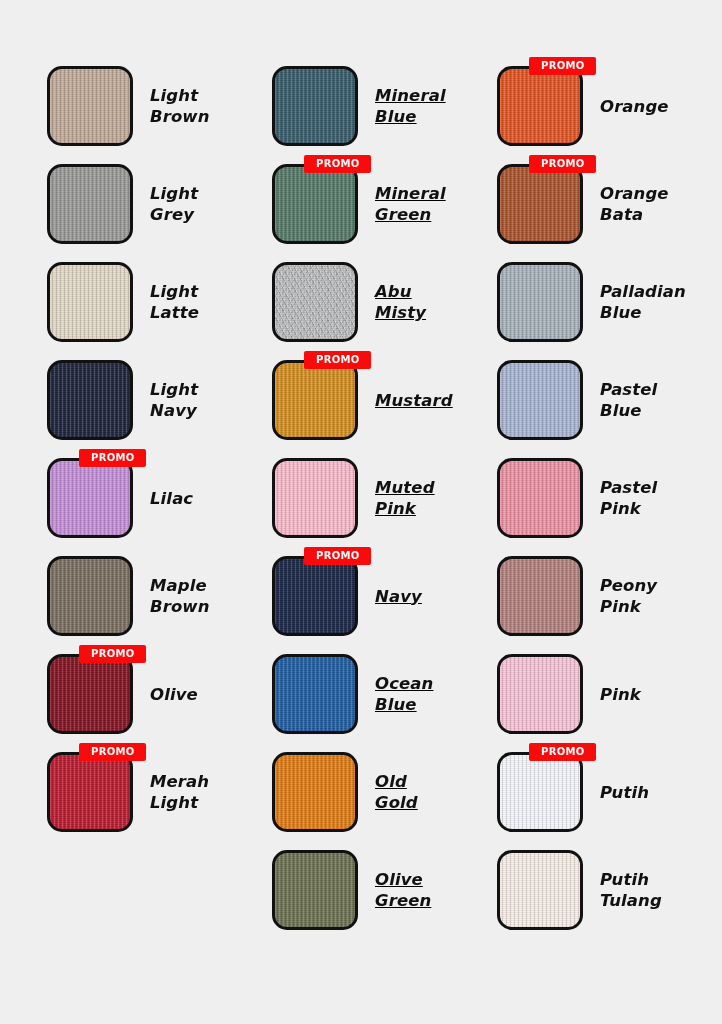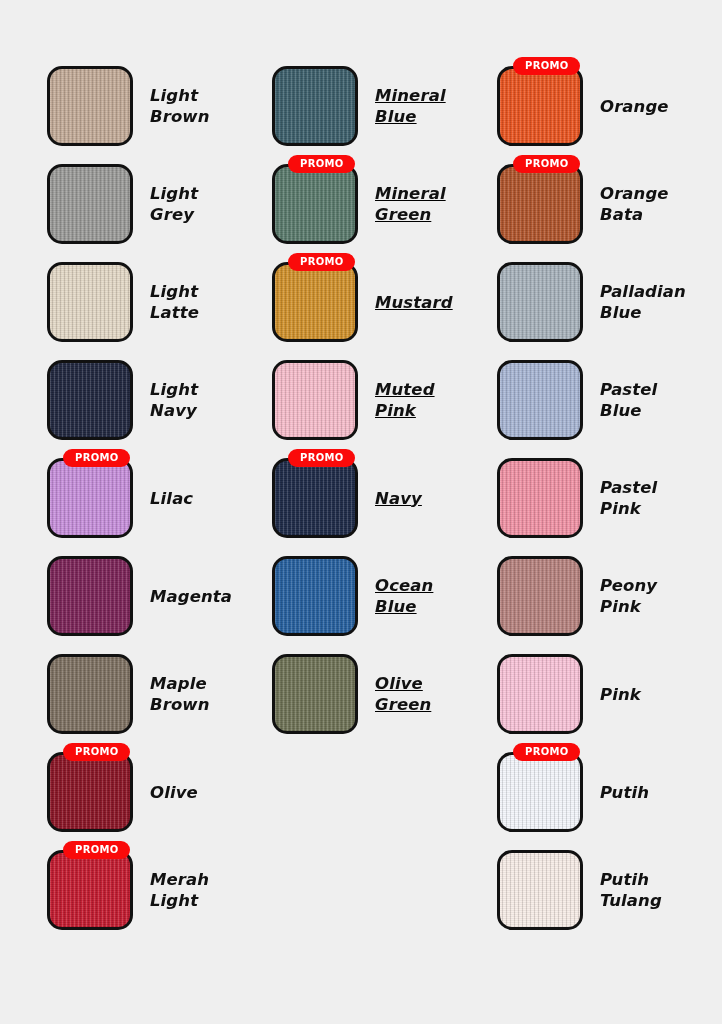--- a/index.html
+++ b/index.html
@@ -110,32 +110,32 @@
         rgba(70,70,70,0.16) 0px,
         rgba(70,70,70,0.16) 1px,
         rgba(0,0,0,0.00) 1px,
         rgba(0,0,0,0.00) 4px
       );
   }
 
   .promo-badge {
     position: absolute;
     top: -9px;
-    left: 16px;
+    left: 32px;
     z-index: 5;
     background: #fa0a0a;
     color: #ffffff;
     font-family: "DejaVu Sans", sans-serif;
     font-size: 10px;
     font-weight: bold;
     letter-spacing: 0.3px;
     line-height: 18px;
     height: 18px;
     padding: 0 12px;
-    border-radius: 9px;
+    border-radius: 2px;
     text-align: center;
     white-space: nowrap;
   }
 
   .swatch-label {
     font-family: "DejaVu Sans", sans-serif;
     font-size: 16.5px;
     font-weight: bold;
     font-style: italic;
     line-height: 21px;
@@ -194,29 +194,20 @@
       <div class="swatch-chip-wrap">
         <div class="swatch-chip" style="background-color: rgb(199, 143, 219);">
             <div class="rib"></div>
           </div>
         <div class="promo-badge" style="display: block;">PROMO</div>
       </div>
       <div class="swatch-label">Lilac</div>
     </div>
     <div class="swatch-row">
       <div class="swatch-chip-wrap">
-        <div class="swatch-chip" style="background-color: rgb(124, 36, 88);">
-            <div class="rib"></div>
-          </div>
-
-      </div>
-      <div class="swatch-label">Magenta</div>
-    </div>
-    <div class="swatch-row">
-      <div class="swatch-chip-wrap">
         <div class="swatch-chip" style="background-color: rgb(126, 113, 98);">
             <div class="rib"></div>
           </div>
 
       </div>
       <div class="swatch-label">Maple
 Brown</div>
     </div>
     <div class="swatch-row">
       <div class="swatch-chip-wrap">
@@ -255,20 +246,30 @@
         <div class="swatch-chip" style="background-color: rgb(90, 122, 108);">
             <div class="rib"></div>
           </div>
         <div class="promo-badge" style="display: block;">PROMO</div>
       </div>
       <div class="swatch-label">Mineral
 Green</div>
     </div>
     <div class="swatch-row">
       <div class="swatch-chip-wrap">
+        <div class="swatch-chip texture-heather" style="background-color: rgb(185, 186, 188);">
+            <div class="rib"></div>
+          </div>
+
+      </div>
+      <div class="swatch-label">Abu
+Misty</div>
+    </div>
+    <div class="swatch-row">
+      <div class="swatch-chip-wrap">
         <div class="swatch-chip" style="background-color: rgb(209, 145, 44);">
             <div class="rib"></div>
           </div>
         <div class="promo-badge" style="display: block;">PROMO</div>
       </div>
       <div class="swatch-label">Mustard</div>
     </div>
     <div class="swatch-row">
       <div class="swatch-chip-wrap">
         <div class="swatch-chip" style="background-color: rgb(247, 189, 203);">
@@ -293,20 +294,30 @@
         <div class="swatch-chip" style="background-color: rgb(38, 96, 159);">
             <div class="rib"></div>
           </div>
 
       </div>
       <div class="swatch-label">Ocean
 Blue</div>
     </div>
     <div class="swatch-row">
       <div class="swatch-chip-wrap">
+        <div class="swatch-chip" style="background-color: rgb(219, 128, 33);">
+            <div class="rib"></div>
+          </div>
+
+      </div>
+      <div class="swatch-label">Old
+Gold</div>
+    </div>
+    <div class="swatch-row">
+      <div class="swatch-chip-wrap">
         <div class="swatch-chip" style="background-color: rgb(111, 115, 86);">
             <div class="rib"></div>
           </div>
 
       </div>
       <div class="swatch-label">Olive
 Green</div>
     </div>
   </div>
 

